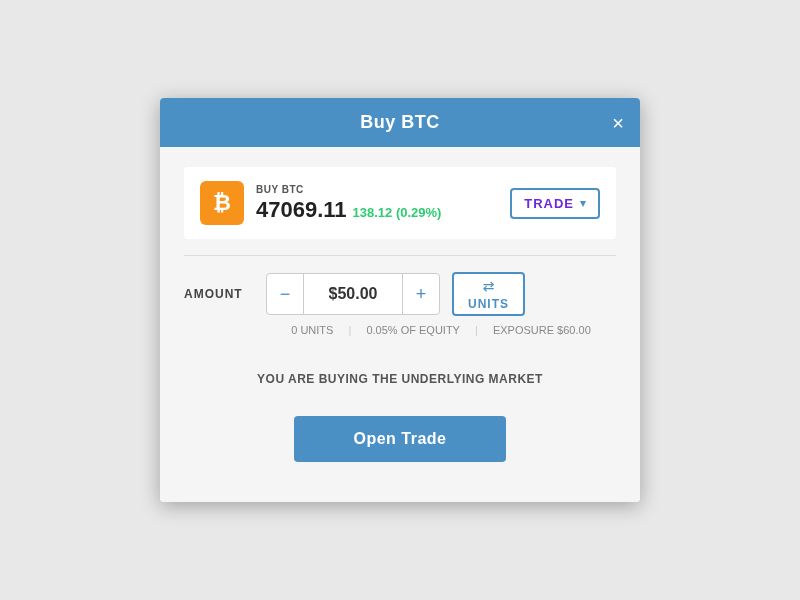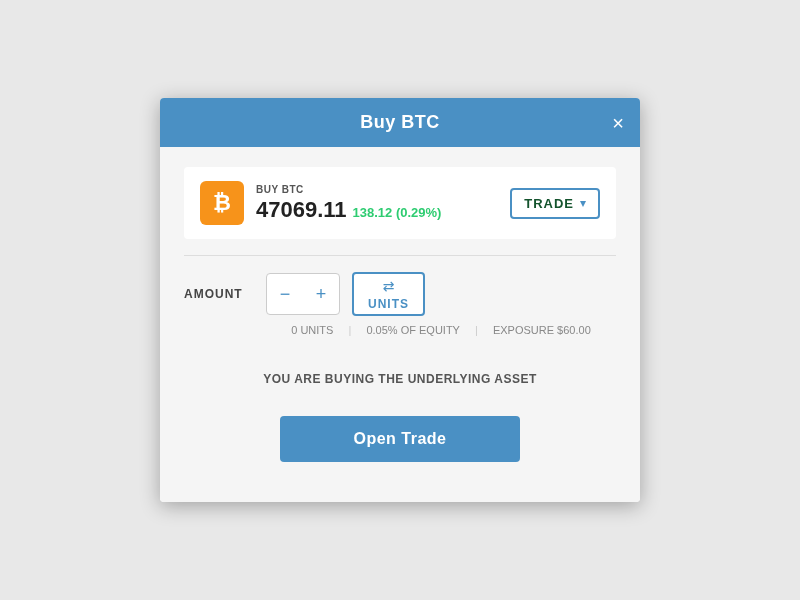--- a/index.html
+++ b/index.html
@@ -118,21 +118,21 @@
       border: 2px solid #4a90c4;
       border-radius: 4px;
       padding: 6px 12px;
       cursor: pointer;
       gap: 6px;
       background: #fff;
     }
     .trade-dropdown-label {
       font-size: 13px;
       font-weight: 700;
-      color: #14532d;
+      color: #6d28d9;
       letter-spacing: 1px;
     }
     .trade-dropdown-arrow {
       color: #4a90c4;
       font-size: 12px;
     }
     .divider {
       border: none;
       border-top: 1px solid #ddd;
       margin: 4px 0 16px 0;
@@ -221,21 +221,21 @@
     .underlying-msg {
       text-align: center;
       font-size: 12px;
       font-weight: 700;
       color: #555;
       letter-spacing: 0.5px;
       padding: 20px 0 30px 0;
     }
     .open-trade-btn {
       display: block;
-      width: 240px;
+      width: 212px;
       margin: 0 auto 20px auto;
       background: #4a90c4;
       color: #fff;
       border: none;
       border-radius: 4px;
       padding: 14px 0;
       font-size: 16px;
       font-weight: 600;
       cursor: pointer;
       letter-spacing: 0.5px;
@@ -266,33 +266,34 @@
         <span class="trade-dropdown-arrow">▾</span>
       </div>
     </div>
 
     <hr class="divider">
 
     <div class="amount-row">
       <span class="amount-label">AMOUNT</span>
       <div class="amount-controls">
         <button class="amount-btn">−</button>
+        <input class="amount-input" type="text" value="$50.00" style="">
         <button class="amount-btn">+</button>
       </div>
       <div class="units-btn">
         <span class="units-btn-icon">⇄</span>
         <span class="units-btn-label">UNITS</span>
       </div>
     </div>
 
     <div class="amount-meta">
       <span>0 UNITS</span>
       <span class="sep">|</span>
       <span>0.05% OF EQUITY</span>
       <span class="sep">|</span>
       <span>EXPOSURE $60.00</span>
     </div>
 
-    <div class="underlying-msg">YOU ARE BUYING THE UNDERLYING ASSET</div>
+    <div class="underlying-msg">YOU ARE BUYING THE UNDERLYING MARKET</div>
 
     <button class="open-trade-btn">Open Trade</button>
   </div>
 </div>
 
 </body></html>

